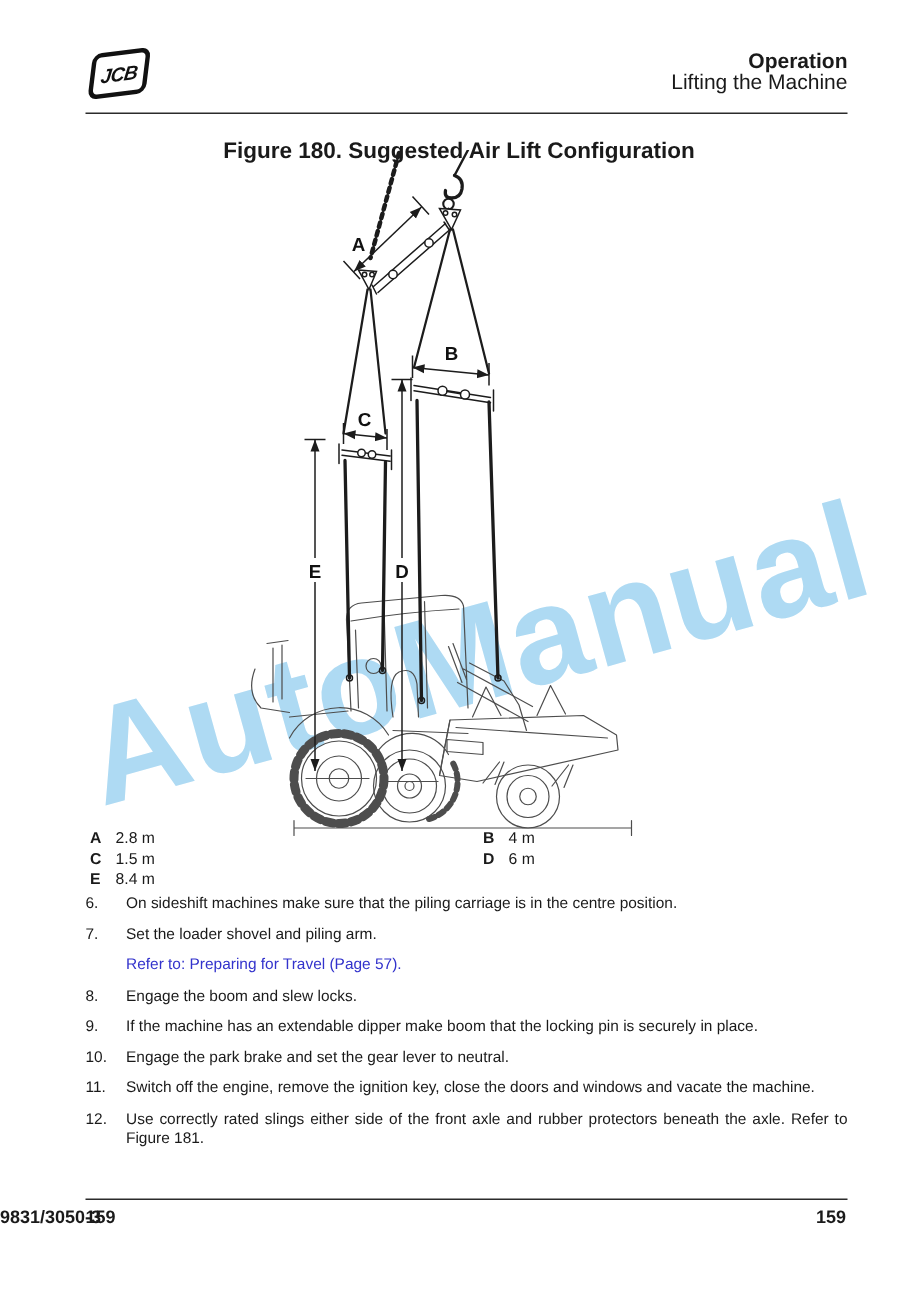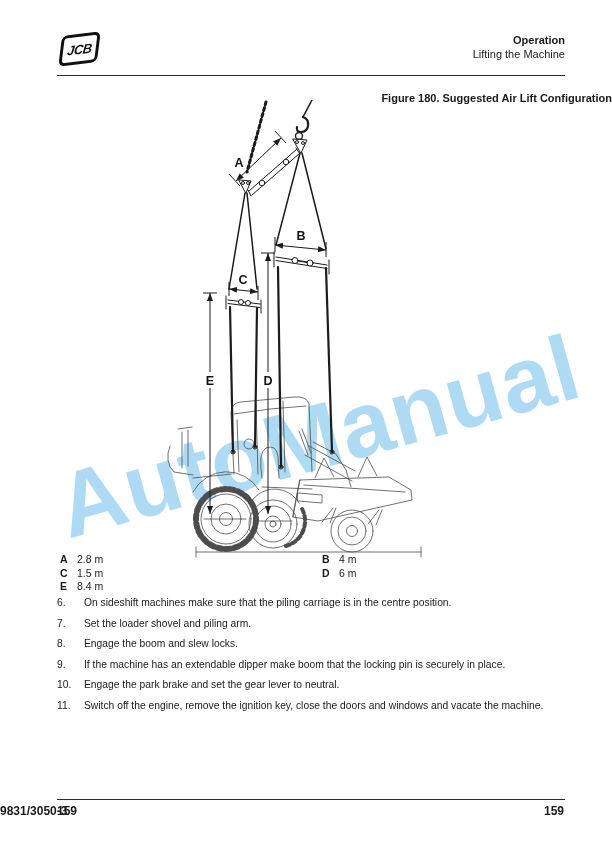--- a/index.html
+++ b/index.html
@@ -5,23 +5,23 @@
   html,body{margin:0;padding:0;background:#e8e8e8;}
   #page{position:relative;width:612px;height:865px;background:#ffffff;margin:0 auto;
         font-family:"Liberation Sans","DejaVu Sans",sans-serif;color:#1a1a1a;overflow:hidden;}
   .rule{position:absolute;left:57px;right:47px;height:0;border-top:1.2px solid #2b2b2b;}
   #header-rule{top:75px;}
   #footer-rule{top:799px;}
   #logo{position:absolute;left:60px;top:34px;width:33px;height:24px;border:3px solid #111;
         border-radius:6px;transform:rotate(-7deg) skewX(-14deg);display:flex;align-items:center;
         justify-content:center;font-weight:bold;font-style:italic;font-size:13px;color:#111;
         letter-spacing:-0.5px;background:#fff;}
-  #header-right{position:absolute;right:47px;top:33px;text-align:right;font-size:11px;line-height:14px;}
+  #header-right{position:absolute;right:47px;top:33px;text-align:right;font-size:14px;line-height:14px;}
   #header-section{font-weight:bold;}
-  #figure-title{position:absolute;left:0;right:0;top:92px;text-align:right;font-size:11px;font-weight:bold;}
+  #figure-title{position:absolute;left:0;right:0;top:92px;text-align:center;font-size:15px;font-weight:bold;}
   #watermark{position:absolute;left:66px;top:455px;font-size:92px;font-weight:bold;color:#aedaf3;
              transform:rotate(-15.5deg);transform-origin:0 75px;white-space:nowrap;z-index:1;
              letter-spacing:1px;}
   #diagram{position:absolute;left:150px;top:100px;width:320px;height:460px;z-index:2;}
   .legend{position:absolute;top:553px;font-size:10.5px;line-height:13.5px;z-index:3;}
   #legend-left{left:60px;} #legend-right{left:322px;}
   .legend .row{display:flex;}
   .legend .k{font-weight:bold;width:17px;}
   #steps{position:absolute;left:57px;top:596px;width:508px;font-size:10.3px;line-height:13.5px;z-index:3;}
   .step{display:flex;margin-bottom:7px;}
@@ -201,35 +201,40 @@
 
   <div id="steps">
       <div class="step">
         <div class="num">6.</div>
         <div class="txt">On sideshift machines make sure that the piling carriage is in the centre position.</div>
       </div>
       <div class="step">
         <div class="num">7.</div>
         <div class="txt">Set the loader shovel and piling arm.</div>
       </div>
+      <div class="reflink">Refer to: Preparing for Travel (Page 57).</div>
       <div class="step">
         <div class="num">8.</div>
         <div class="txt">Engage the boom and slew locks.</div>
       </div>
       <div class="step">
         <div class="num">9.</div>
         <div class="txt">If the machine has an extendable dipper make boom that the locking pin is securely in place.</div>
       </div>
       <div class="step">
         <div class="num">10.</div>
         <div class="txt">Engage the park brake and set the gear lever to neutral.</div>
       </div>
       <div class="step">
         <div class="num">11.</div>
         <div class="txt">Switch off the engine, remove the ignition key, close the doors and windows and vacate the machine.</div>
+      </div>
+      <div class="step">
+        <div class="num">12.</div>
+        <div class="txt just">Use correctly rated slings either side of the front axle and rubber protectors beneath the axle. Refer to Figure 181.</div>
       </div>
     </div>
 
   <div id="footer-rule" class="rule"></div>
   <div id="page-num-left" class="footer-item">159</div>
   <div id="doc-number" class="footer-item">9831/3050-3</div>
   <div id="page-num-right" class="footer-item">159</div>
 
 </div>
 

